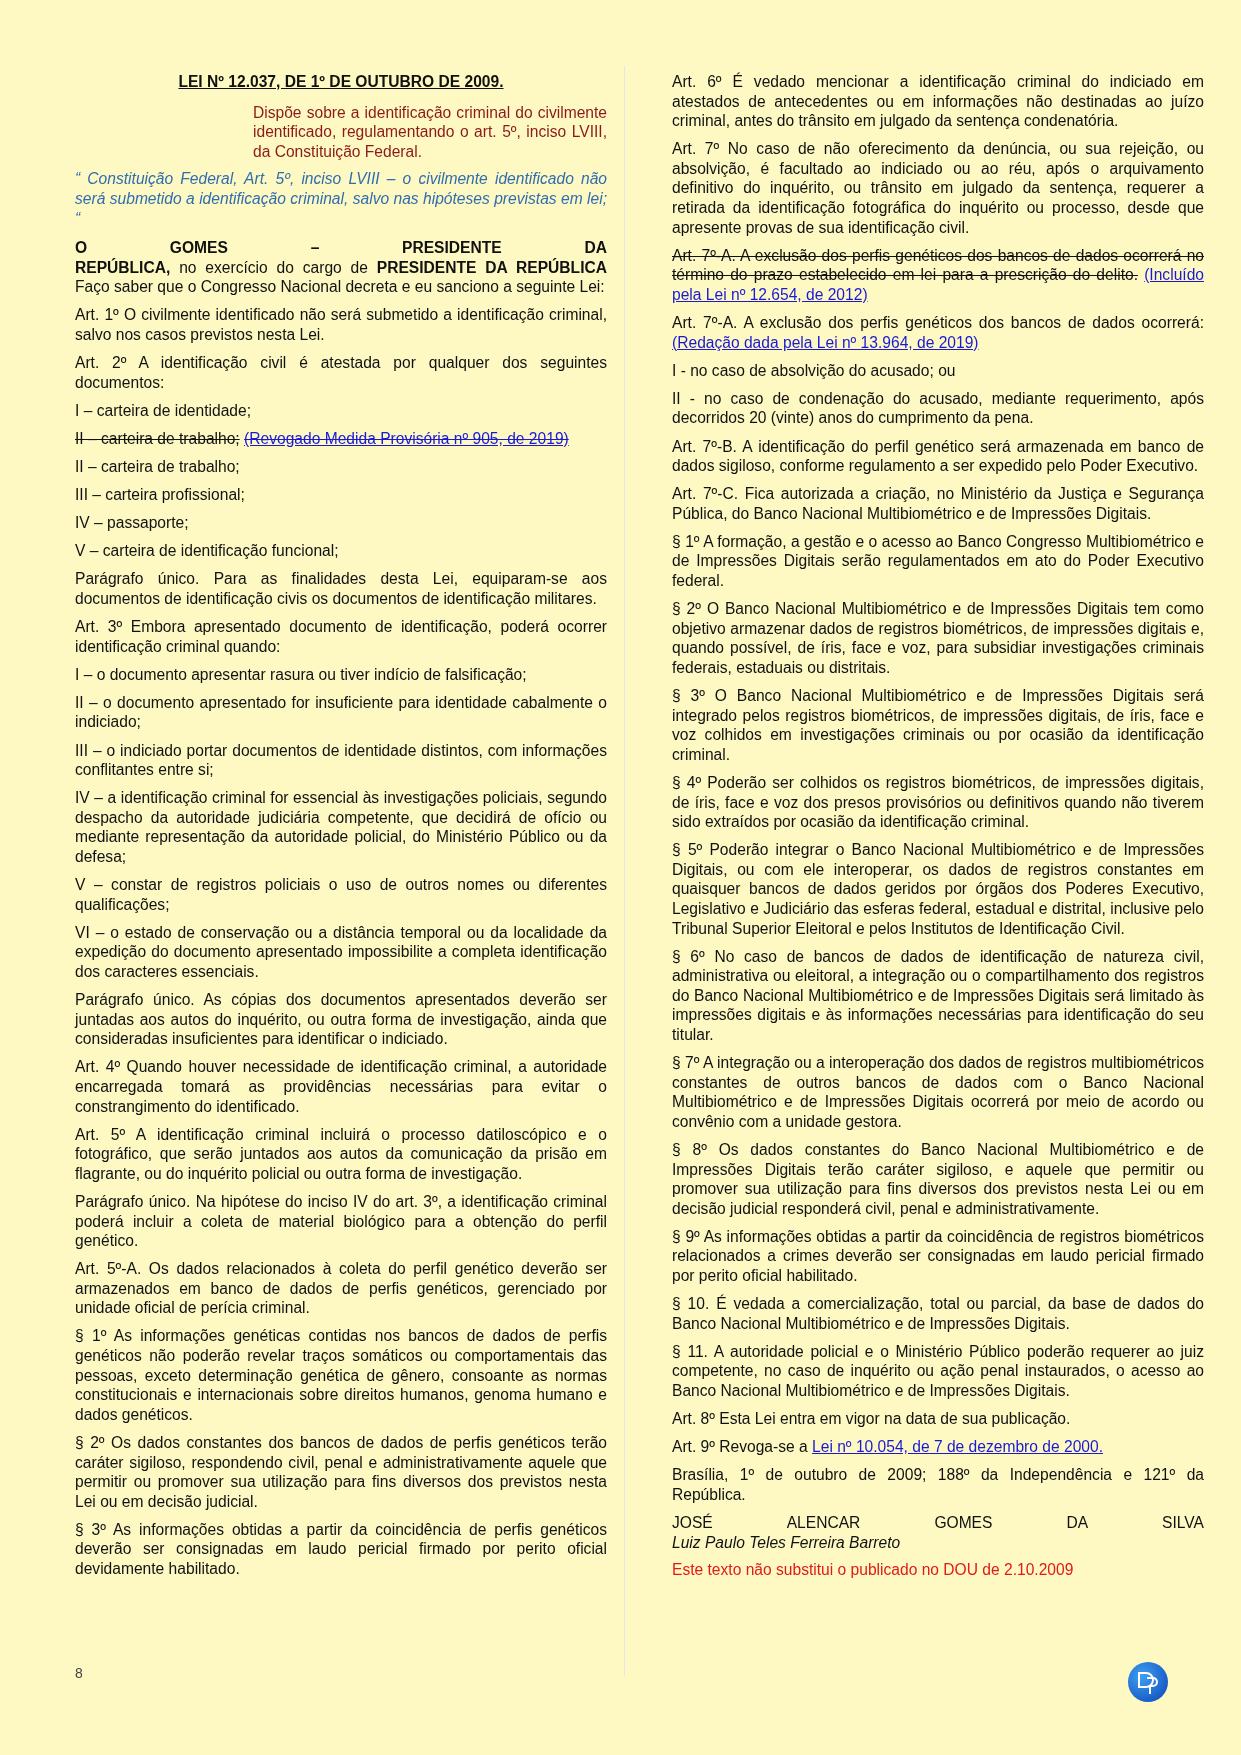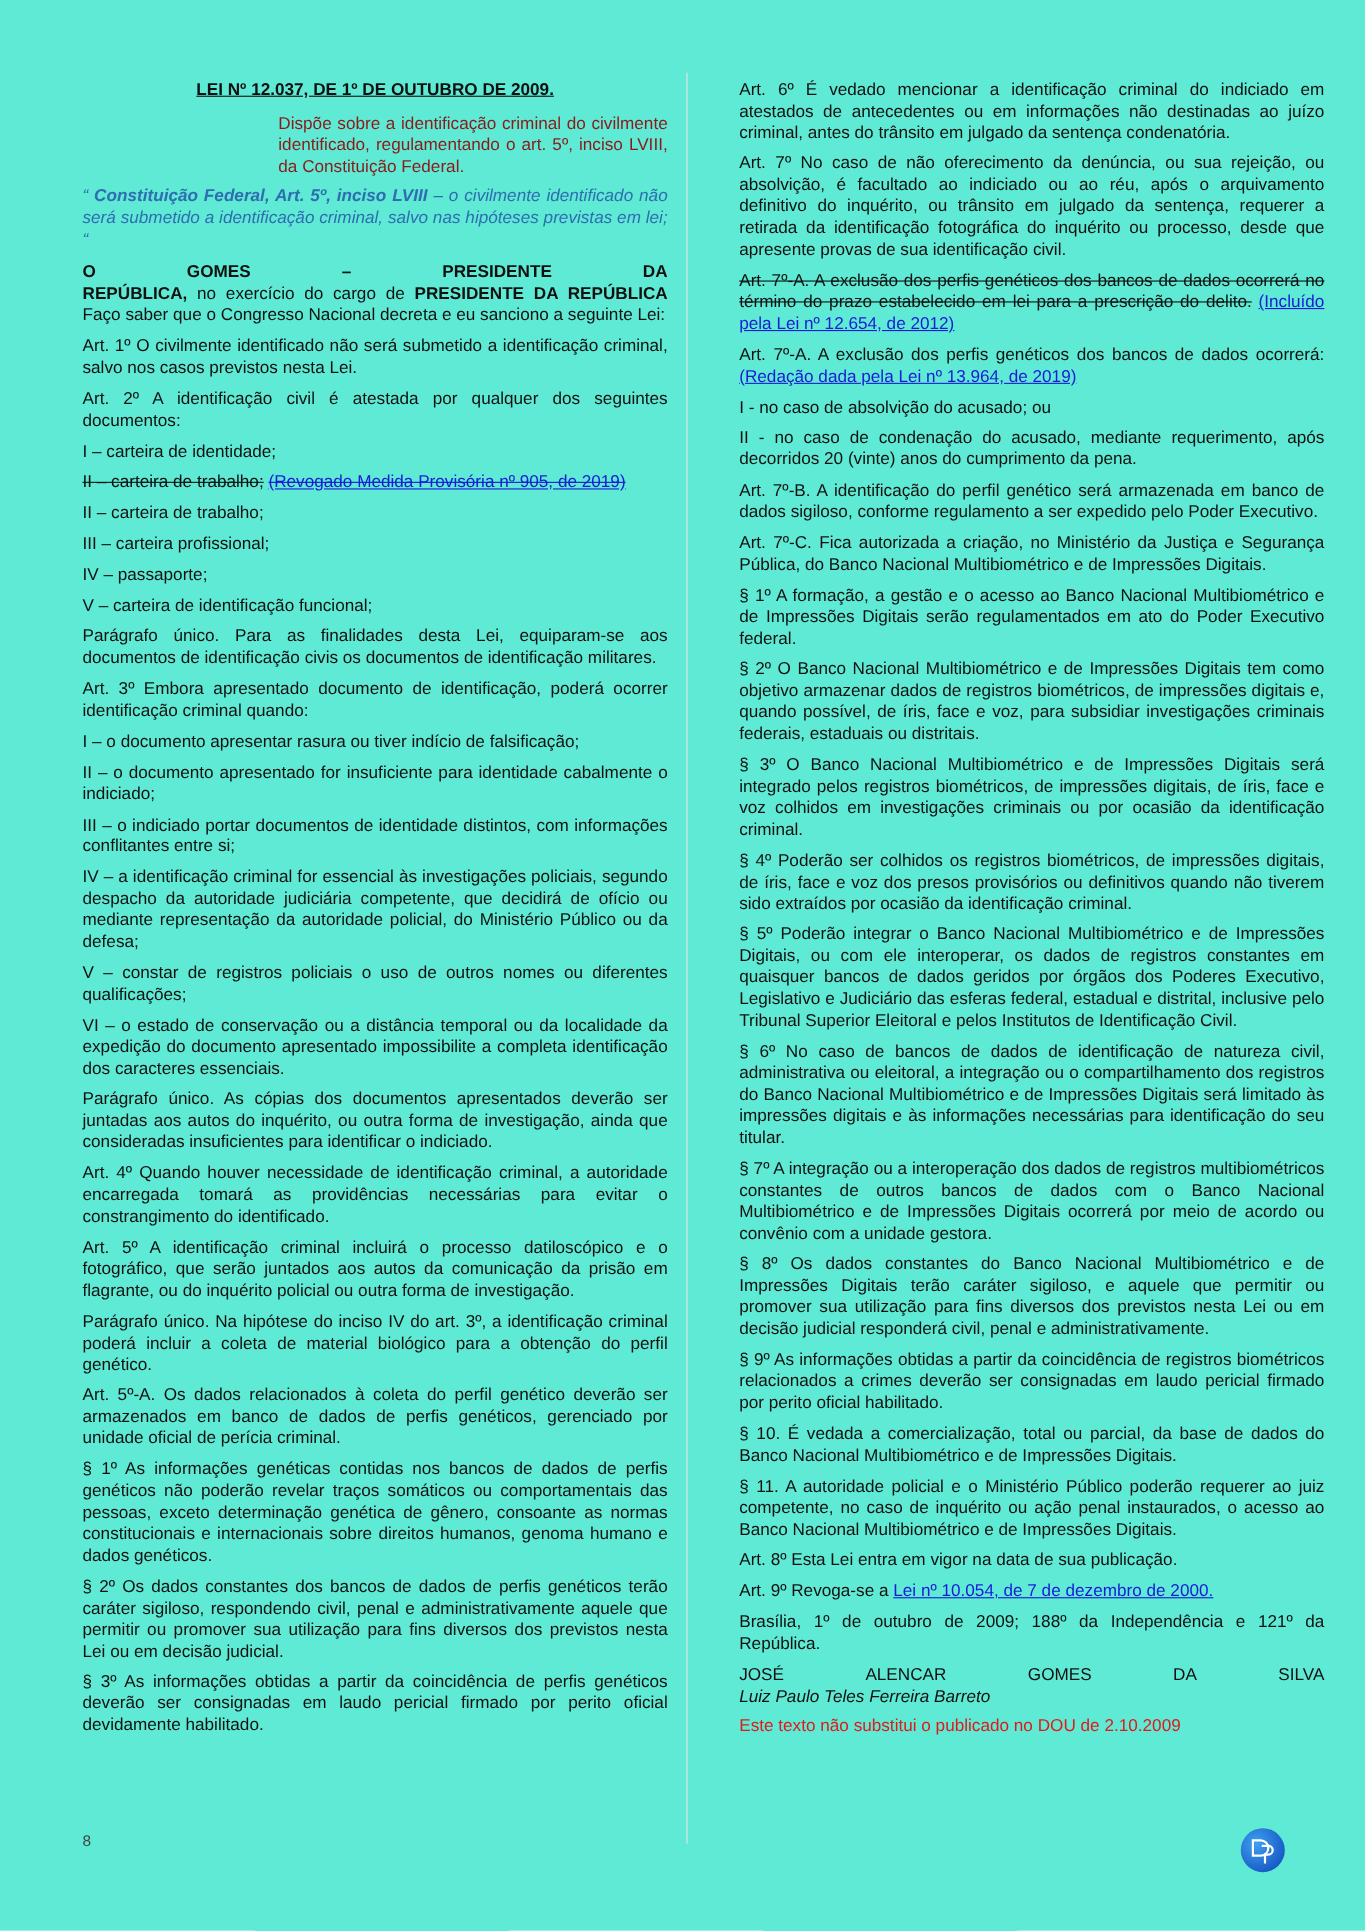--- a/index.html
+++ b/index.html
@@ -1,27 +1,27 @@
 <!DOCTYPE html>
 <html><head>
 <meta charset="utf-8">
 <style>
   html, body { margin: 0; padding: 0; background: #ffffff; }
   body { width: 1241px; height: 1755px; position: relative; overflow: hidden;
          font-family: "Liberation Sans", sans-serif; color: #111111; }
-  .page { position: absolute; left: 0; top: 0; width: 1241px; height: 1755px; background: #5eead4; }
+  .page { position: absolute; left: 0; top: 0; width: 1241px; height: 1755px; background: #fef9c3; }
   .col { position: absolute; top: 72px; font-size: 15.6px; line-height: 19.6px; text-align: justify; }
   .col-left { left: 75px; width: 532px; }
   .col-right { left: 672px; width: 532px; }
   .divider { position: absolute; left: 624px; top: 66px; width: 1px; height: 1610px; background: #e6e6e6; }
   p { margin: 0 0 8.5px 0; }
   .title { text-align: center; font-weight: bold; text-decoration: underline; margin-bottom: 11px; font-size: 15.6px; }
   .ementa { color: #8b1a1a; margin-left: 178px; margin-bottom: 8px; }
   .quote { color: #2f6db0; font-style: italic; margin-bottom: 10px; }
-  .quote b { font-weight: bold; }
+  .quote b { font-weight: normal; }
   .preamble b { font-weight: bold; }
   .preamble .first-line { display: flex; justify-content: space-between; font-weight: bold; }
   .struck { text-decoration: line-through; }
   a.lawlink { color: #1a1ad6; text-decoration: underline; }
   a.lawlink.struck { text-decoration: underline line-through; }
   .sig { display: flex; justify-content: space-between; margin: 0; }
   .sig2 { font-style: italic; margin-bottom: 8px; }
   .notice { color: #e01a1a; }
   .page-number { position: absolute; left: 75px; top: 1665px; font-size: 14px; color: #444; }
   .logo { position: absolute; left: 1128px; top: 1662px; width: 40px; height: 40px; border-radius: 50%;
@@ -83,21 +83,21 @@
         <p>Art. 6º  É vedado mencionar a identificação criminal do indiciado em atestados de antecedentes ou em informações não destinadas ao juízo criminal, antes do trânsito em julgado da sentença condenatória.</p>
         <p>Art. 7º  No caso de não oferecimento da denúncia, ou sua rejeição, ou absolvição, é facultado ao indiciado ou ao réu, após o arquivamento definitivo do inquérito, ou trânsito em julgado da sentença, requerer a retirada da identificação fotográfica do inquérito ou processo, desde que apresente provas de sua identificação civil.</p>
       </div>
     <p><span class="struck">Art. 7º-A.  A exclusão dos perfis genéticos dos bancos de dados ocorrerá no término do prazo estabelecido em lei para a prescrição do delito.</span> <a class="lawlink" href="#">(Incluído pela Lei nº 12.654, de 2012)</a></p>
     <p style="white-space:pre-wrap"><span>Art. 7º-A. A exclusão dos perfis genéticos dos bancos de dados ocorrerá:   </span><a class="lawlink" href="#">(Redação dada pela Lei nº 13.964, de 2019)</a></p>
     <div id="right-list-2">
         <p>I - no caso de absolvição do acusado; ou</p>
         <p>II - no caso de condenação do acusado, mediante requerimento, após decorridos 20 (vinte) anos do cumprimento da pena.</p>
         <p>Art. 7º-B.  A identificação do perfil genético será armazenada em banco de dados sigiloso, conforme regulamento a ser expedido pelo Poder Executivo.</p>
         <p>Art. 7º-C. Fica autorizada a criação, no Ministério da Justiça e Segurança Pública, do Banco Nacional Multibiométrico e de Impressões Digitais.</p>
-        <p>§ 1º A formação, a gestão e o acesso ao Banco Nacional Multibiométrico e de Impressões Digitais serão regulamentados em ato do Poder Executivo federal.</p>
+        <p>§ 1º A formação, a gestão e o acesso ao Banco Congresso Multibiométrico e de Impressões Digitais serão regulamentados em ato do Poder Executivo federal.</p>
         <p>§ 2º O Banco Nacional Multibiométrico e de Impressões Digitais tem como objetivo armazenar dados de registros biométricos, de impressões digitais e, quando possível, de íris, face e voz, para subsidiar investigações criminais federais, estaduais ou distritais.</p>
         <p>§ 3º O Banco Nacional Multibiométrico e de Impressões Digitais será integrado pelos registros biométricos, de impressões digitais, de íris, face e voz colhidos em investigações criminais ou por ocasião da identificação criminal.</p>
         <p>§ 4º Poderão ser colhidos os registros biométricos, de impressões digitais, de íris, face e voz dos presos provisórios ou definitivos quando não tiverem sido extraídos por ocasião da identificação criminal.</p>
         <p>§ 5º Poderão integrar o Banco Nacional Multibiométrico e de Impressões Digitais, ou com ele interoperar, os dados de registros constantes em quaisquer bancos de dados geridos por órgãos dos Poderes Executivo, Legislativo e Judiciário das esferas federal, estadual e distrital, inclusive pelo Tribunal Superior Eleitoral e pelos Institutos de Identificação Civil.</p>
         <p>§ 6º No caso de bancos de dados de identificação de natureza civil, administrativa ou eleitoral, a integração ou o compartilhamento dos registros do Banco Nacional Multibiométrico e de Impressões Digitais será limitado às impressões digitais e às informações necessárias para identificação do seu titular.</p>
         <p>§ 7º A integração ou a interoperação dos dados de registros multibiométricos constantes de outros bancos de dados com o Banco Nacional Multibiométrico e de Impressões Digitais ocorrerá por meio de acordo ou convênio com a unidade gestora.</p>
         <p>§ 8º Os dados constantes do Banco Nacional Multibiométrico e de Impressões Digitais terão caráter sigiloso, e aquele que permitir ou promover sua utilização para fins diversos dos previstos nesta Lei ou em decisão judicial responderá civil, penal e administrativamente.</p>
         <p>§ 9º As informações obtidas a partir da coincidência de registros biométricos relacionados a crimes deverão ser consignadas em laudo pericial firmado por perito oficial habilitado.</p>
         <p>§ 10. É vedada a comercialização, total ou parcial, da base de dados do Banco Nacional Multibiométrico e de Impressões Digitais.</p>
         <p>§ 11. A autoridade policial e o Ministério Público poderão requerer ao juiz competente, no caso de inquérito ou ação penal instaurados, o acesso ao Banco Nacional Multibiométrico e de Impressões Digitais.</p>

